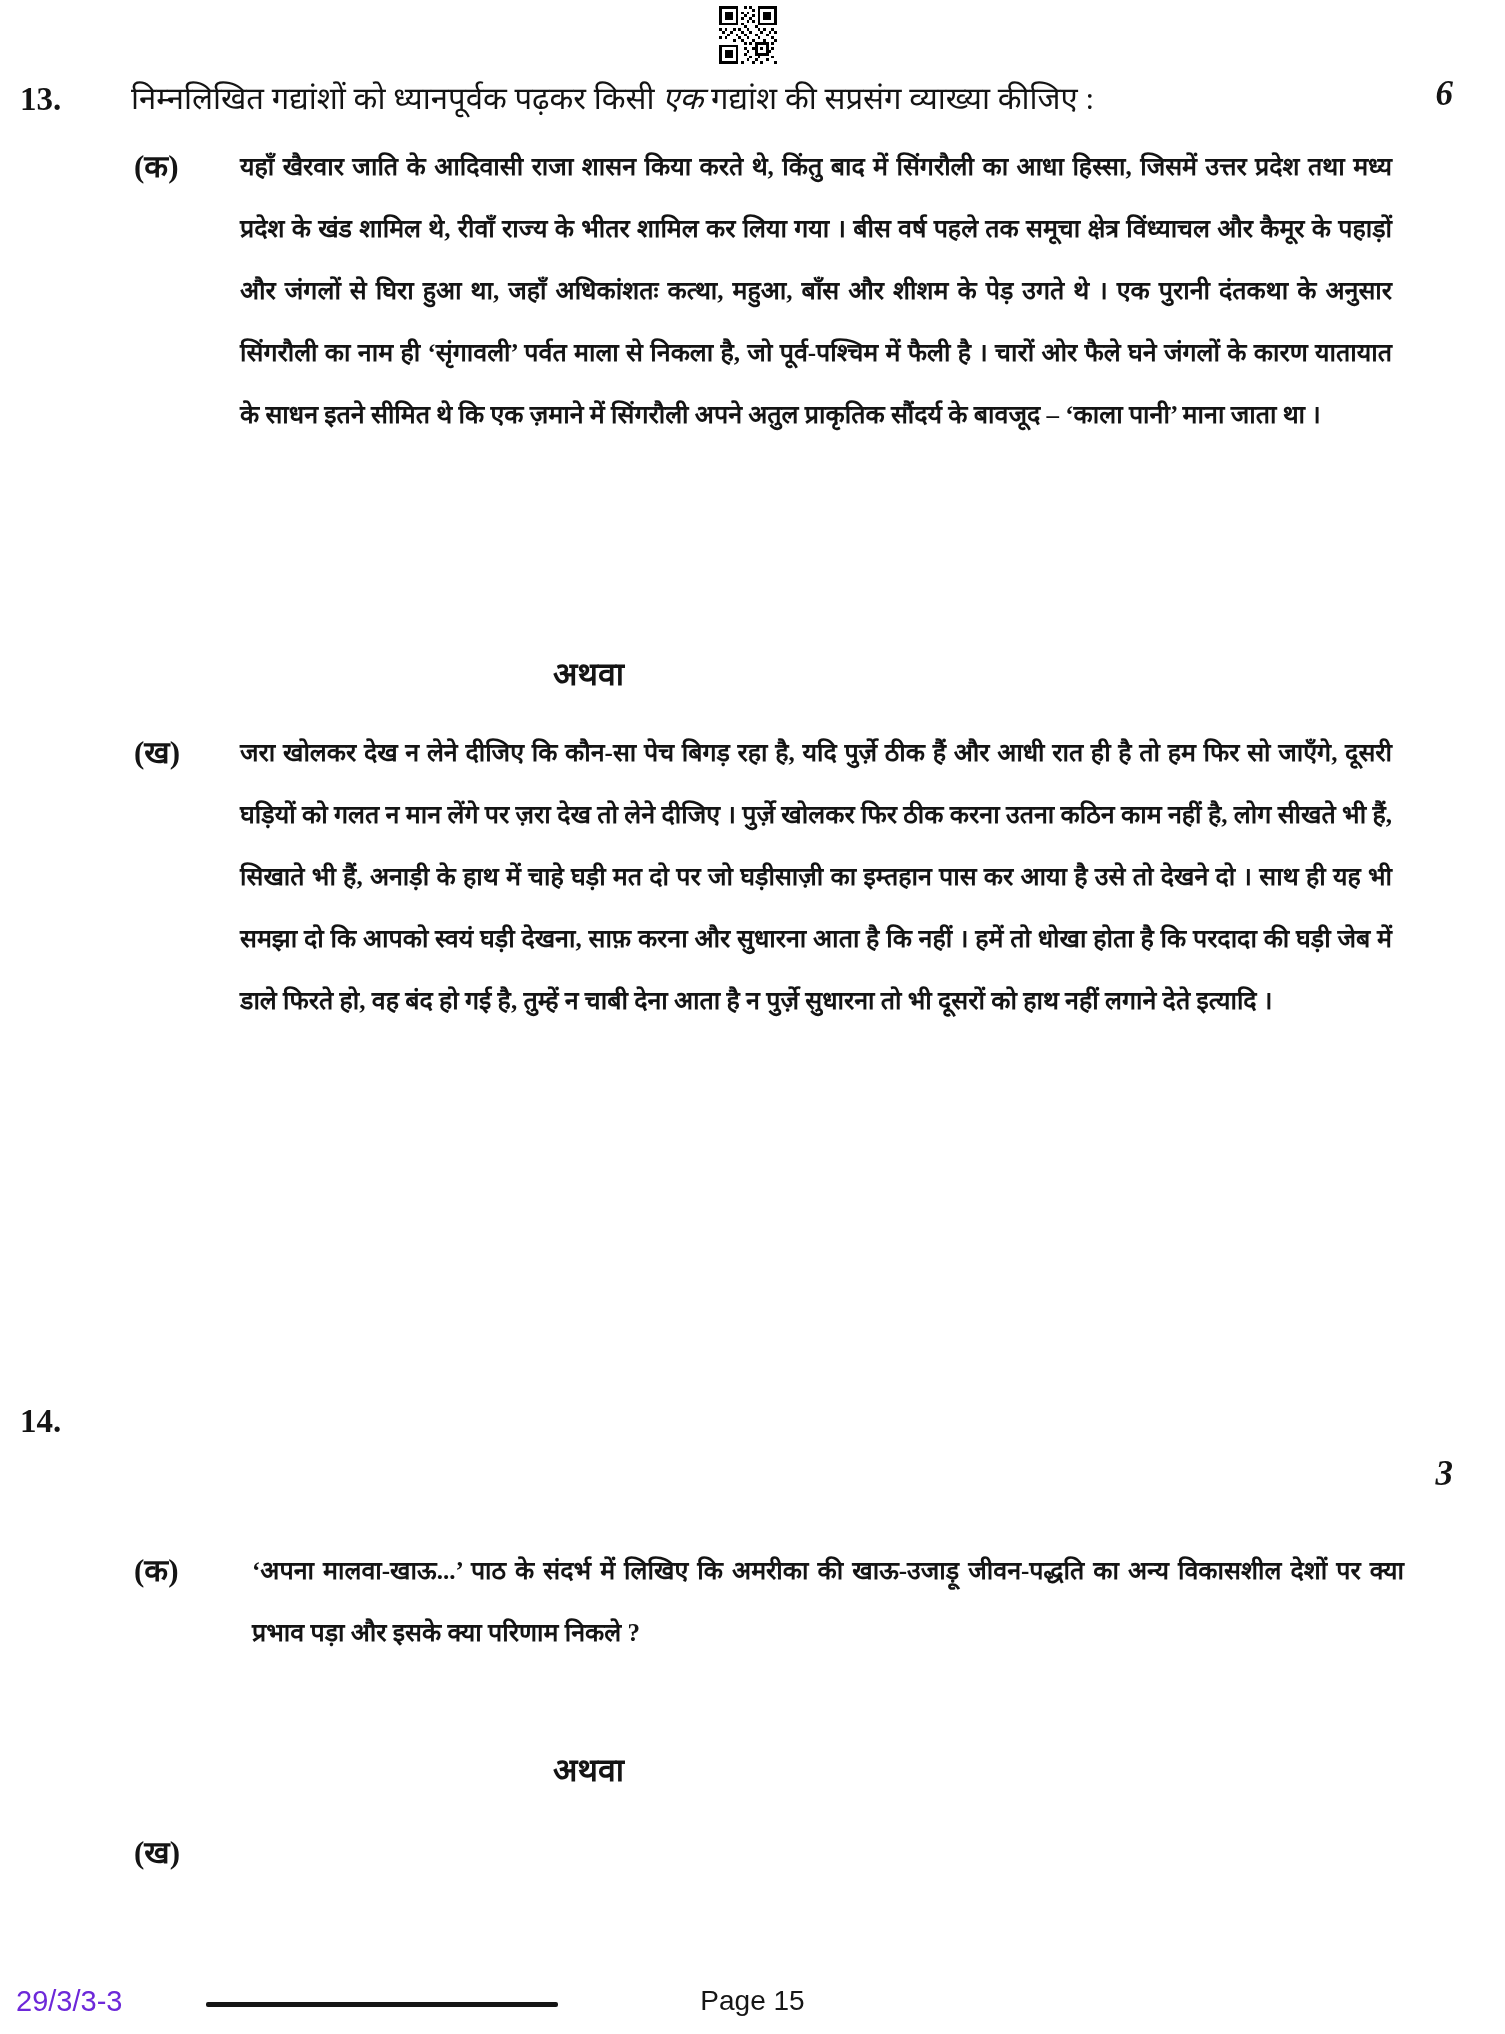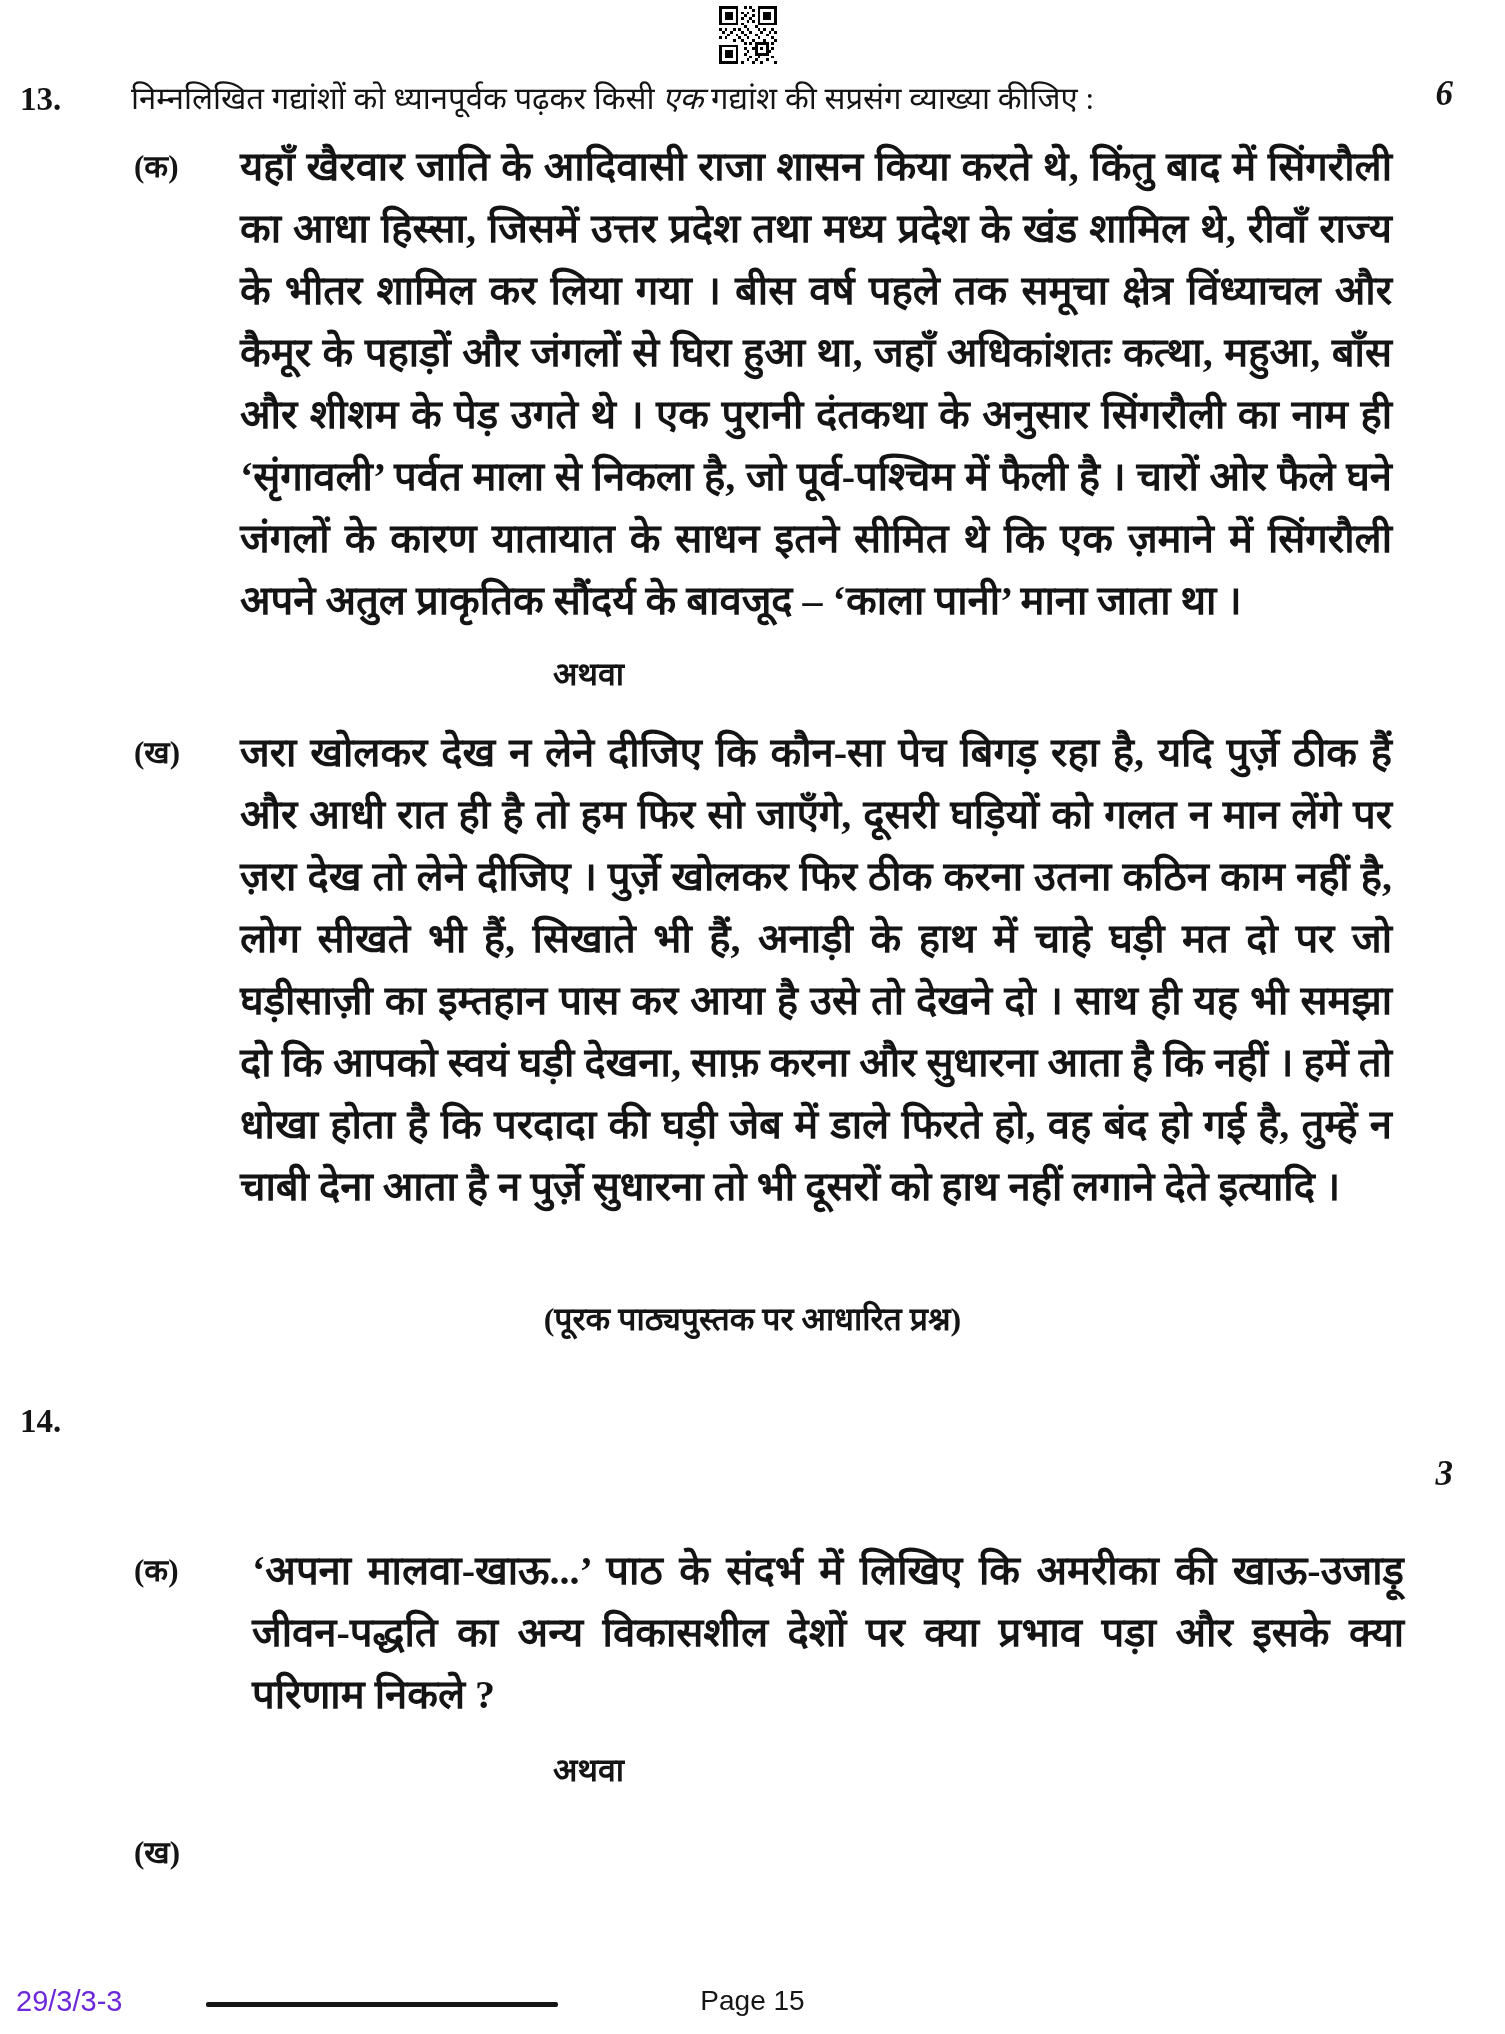--- a/index.html
+++ b/index.html
@@ -6,21 +6,21 @@
   .page {
     position: relative;
     width: 1505px;
     height: 2034px;
     margin: 0 auto;
     background: #ffffff;
     color: #141414;
     font-family: "Liberation Serif", "DejaVu Serif", serif;
     overflow: hidden;
   }
-  .hi { font-weight: bold; font-size: 40px; line-height: 62px; }
+  .hi { font-weight: bold; font-size: 25px; line-height: 62px; }
 
   
   .q-num {
     position: absolute;
     left: 20px;
     font-size: 33px;
     font-weight: bold;
     line-height: 66px;
   }
   .q-prompt {
@@ -140,21 +140,20 @@
   <div class="q-marks" style="top:72px;">6</div>
 
   <div class="opt-label" style="top:136px;">(क)</div>
   <div class="passage hi" style="top:136px;">यहाँ खैरवार जाति के आदिवासी राजा शासन किया करते थे, किंतु बाद में सिंगरौली का आधा हिस्सा, जिसमें उत्तर प्रदेश तथा मध्य प्रदेश के खंड शामिल थे, रीवाँ राज्य के भीतर शामिल कर लिया गया । बीस वर्ष पहले तक समूचा क्षेत्र विंध्याचल और कैमूर के पहाड़ों और जंगलों से घिरा हुआ था, जहाँ अधिकांशतः कत्था, महुआ, बाँस और शीशम के पेड़ उगते थे । एक पुरानी दंतकथा के अनुसार सिंगरौली का नाम ही ‘सृंगावली’ पर्वत माला से निकला है, जो पूर्व-पश्चिम में फैली है । चारों ओर फैले घने जंगलों के कारण यातायात के साधन इतने सीमित थे कि एक ज़माने में सिंगरौली अपने अतुल प्राकृतिक सौंदर्य के बावजूद – ‘काला पानी’ माना जाता था ।</div>
 
   <div class="or-label" style="top:652px;">अथवा</div>
 
   <div class="opt-label" style="top:722px;">(ख)</div>
   <div class="passage hi" style="top:722px;">जरा खोलकर देख न लेने दीजिए कि कौन-सा पेच बिगड़ रहा है, यदि पुर्ज़े ठीक हैं और आधी रात ही है तो हम फिर सो जाएँगे, दूसरी घड़ियों को गलत न मान लेंगे पर ज़रा देख तो लेने दीजिए । पुर्ज़े खोलकर फिर ठीक करना उतना कठिन काम नहीं है, लोग सीखते भी हैं, सिखाते भी हैं, अनाड़ी के हाथ में चाहे घड़ी मत दो पर जो घड़ीसाज़ी का इम्तहान पास कर आया है उसे तो देखने दो । साथ ही यह भी समझा दो कि आपको स्वयं घड़ी देखना, साफ़ करना और सुधारना आता है कि नहीं । हमें तो धोखा होता है कि परदादा की घड़ी जेब में डाले फिरते हो, वह बंद हो गई है, तुम्हें न चाबी देना आता है न पुर्ज़े सुधारना तो भी दूसरों को हाथ नहीं लगाने देते इत्यादि ।</div>
 
-  <div class="section-heading" style="top:1296px;">(पूरक पाठ्यपुस्तक पर आधारित प्रश्न)</div>
 
   <div class="q-num" style="top:1388px;">14.</div>
   <div class="q-marks" style="top:1452px;">3</div>
 
   <div class="opt-label" style="top:1540px;">(क)</div>
   <div class="passage hi" style="top:1540px;margin-left:12px;">‘अपना मालवा-खाऊ...’  पाठ के संदर्भ में लिखिए कि अमरीका की खाऊ-उजाड़ू जीवन-पद्धति का अन्य विकासशील देशों पर क्या प्रभाव पड़ा और इसके क्या परिणाम निकले ?</div>
 
   <div class="or-label" style="top:1748px;">अथवा</div>
 
   <div class="opt-label" style="top:1822px;">(ख)</div>

